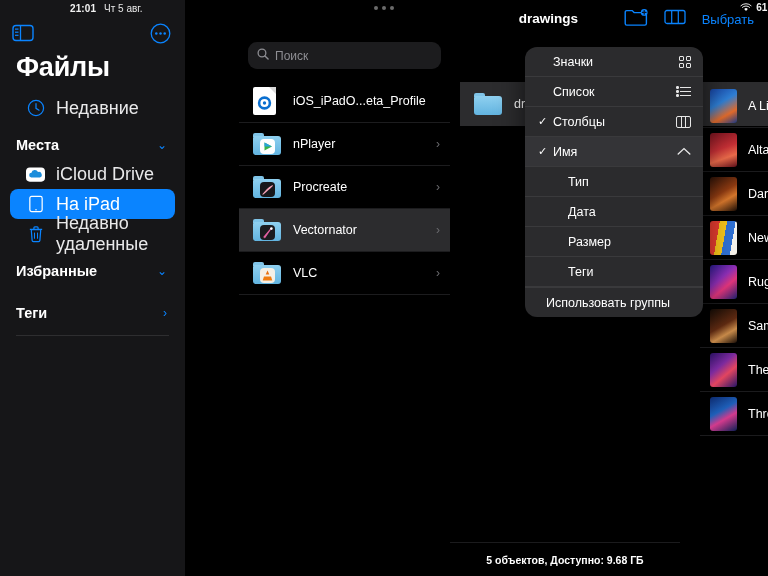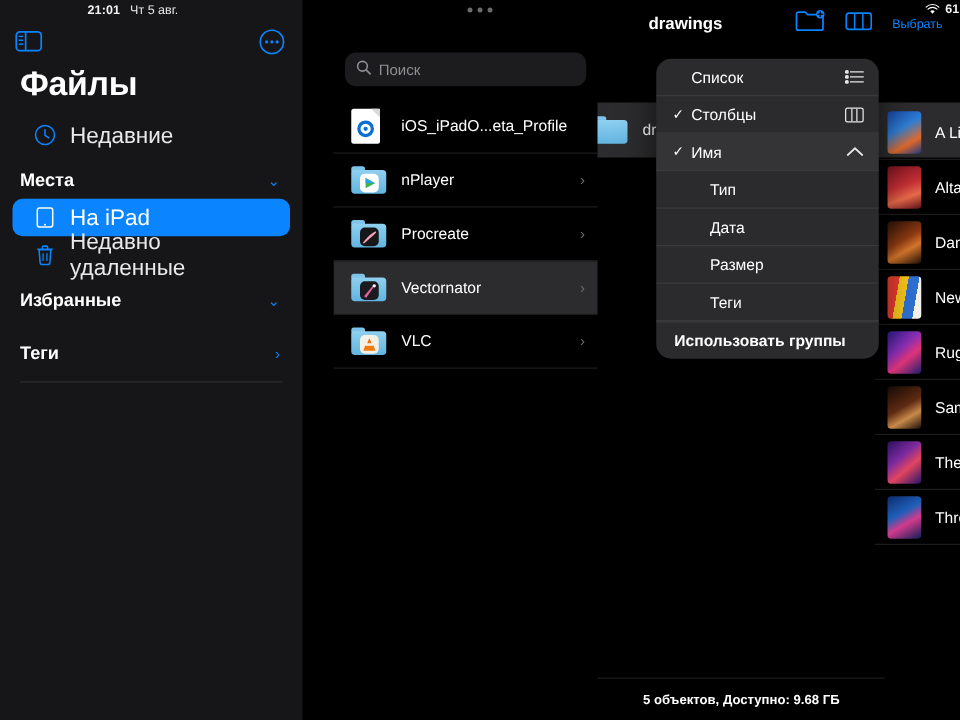--- a/index.html
+++ b/index.html
@@ -37,21 +37,21 @@
 
   
   .handle {
     position:absolute; top:6px; left:50%; transform:translateX(-50%);
     display:flex; gap:4px; z-index:41;
   }
   .handle i { width:4px; height:4px; border-radius:50%; background:#6b6b6b; display:block; }
 
   
   .sidebar {
-    position:absolute; left:0; top:0; width:242px; height:576px;
+    position:absolute; left:0; top:0; width:185px; height:576px;
     background:#161618; z-index:10;
   }
   .sb-toolbar { position:relative; height:46px; }
   .sb-toggle { position:absolute; left:12px; top:24px; width:22px; height:18px; cursor:pointer; }
   .sb-more { position:absolute; right:14px; top:23px; width:21px; height:21px; cursor:pointer; }
 
   .files-title {
     color:#fff; font-size:27px; font-weight:bold; letter-spacing:-.2px;
     padding:6px 0 0 16px;
   }
@@ -68,21 +68,21 @@
     display:flex; align-items:center; justify-content:space-between;
     padding:14px 18px 6px 16px;
     text-align:right;
   }
   .sb-section .t { color:#fff; font-size:14.5px; font-weight:bold; }
   .sb-section .c { color:#0a84ff; font-size:12px; }
   .sb-sep { height:1px; background:#2e2e30; margin:8px 16px 0 16px; }
 
   
   .mid {
-    position:absolute; left:248px; top:0; width:230px; height:576px;
+    position:absolute; left:220px; top:0; width:230px; height:576px;
     background:#000; z-index:8;padding-left:19px;
   }
   .mid-search-wrap { height:44px; padding:6px 9px 0 9px; margin-top:36px; }
   .search {
     height:27px; background:#1c1c1e; border-radius:9px;
     display:flex; align-items:center; gap:6px; padding:0 9px;
     color:#8e8e93; font-size:12px; cursor:text;
   }
   .file-row {
     height:43px; display:flex; align-items:center; gap:12px;
@@ -123,21 +123,21 @@
     background:#000; z-index:6;
   }
   .r-toolbar {
     position:relative; height:38px; display:flex; align-items:center;
     justify-content:flex-end; gap:16px; padding-right:14px;
   }
   .r-title {
     position:absolute; left:0; right:0; top:11px; text-align:center;
     color:#fff; font-size:13.5px; font-weight:bold; pointer-events:none;
   }
-  .tb-btn { color:#0a84ff; font-size:10px; cursor:pointer; }
+  .tb-btn { color:#0a84ff; font-size:13px; cursor:pointer; }
 
   .thumb-row {
     height:44px; display:flex; align-items:center; gap:11px;
     padding-left:10px; border-bottom:1px solid #1b1b1d;
     color:#fff; font-size:12.5px; cursor:pointer;
   }
   .thumb {
     width:27px; height:34px; border-radius:3px; flex:none;
     background-size:cover; position:relative; overflow:hidden;
   }
@@ -162,21 +162,21 @@
     position:absolute; left:525px; top:47px; width:178px;
     background:#2b2b2d; border-radius:12px; z-index:60;
     box-shadow:0 8px 28px rgba(0,0,0,.6);
     overflow:hidden;
   }
   .mi {
     height:30px; display:flex; align-items:center;
     padding:0 12px 0 13px; color:#fff; font-size:12.5px;
     border-bottom:1px solid #3a3a3c; cursor:pointer; position:relative;
   }
-  .mi:last-child { border-bottom:none;font-weight:bold; }
+  .mi:last-child { border-bottom:none; }
   .mi.hl { background:#343437; }
   .mi .chk { width:15px; flex:none; font-size:11px; color:#fff; }
   .mi .lbl { flex:1; }
   .mi .rgt { color:#e6e6e6; display:flex; align-items:center; }
   .mi.grp { justify-content:center; padding-left:0; border-top:1px solid #3a3a3c; }
   .mi.indent .lbl { padding-left:15px; }
   .grid-ic { display:grid; grid-template-columns:5px 5px; gap:2px; }
   .grid-ic i { width:5px; height:5px; border:1px solid #e6e6e6; border-radius:1px; display:block; }
   .list-ic { display:flex; flex-direction:column; gap:2.5px; }
   .list-ic i { width:11px; height:1.5px; background:#e6e6e6; display:block; position:relative; }
@@ -253,20 +253,29 @@
         </svg>
       </span>
       <span>Недавние</span>
     </div>
 
     <div class="sb-section">
       <span class="t">Места</span>
       <span class="c">⌄</span>
     </div>
 
+    <div class="sb-row">
+      <span class="ic">
+        <svg viewBox="0 0 20 20" width="19" height="19">
+          <rect x="0" y="2.5" width="20" height="15" rx="4" fill="#ffffff"></rect>
+          <path d="M5.6 13.2a2.5 2.5 0 0 1 .15-4.99 3.6 3.6 0 0 1 6.85-.8 2.7 2.7 0 0 1 1.9 5.79z" fill="#1c8ddb"></path>
+        </svg>
+      </span>
+      <span>iCloud Drive</span>
+    </div>
 
     <div class="sb-row selected">
       <span class="ic">
         <svg viewBox="0 0 19 19" width="18" height="18">
           <rect x="3" y="1.5" width="13" height="16" rx="1.8" fill="none" stroke="#ffffff" stroke-width="1.3"></rect>
           <circle cx="9.5" cy="15.6" r=".8" fill="#fff"></circle>
         </svg>
       </span>
       <span>На iPad</span>
     </div>
@@ -461,20 +470,32 @@
       <div class="thumb-row">
         <span class="thumb" style="background:linear-gradient(150deg,#0d2a6e,#1e5fb8 40%,#d23a8c 62%,#0c1f55);"></span>
         <span class="nm">Throu</span>
       </div>
     </div>
 
   </div>
 
   <div class="menu">
 
+    <div class="mi">
+      <span class="chk"></span>
+      <span class="lbl">Значки</span>
+      <span class="rgt">
+        <span class="grid-ic">
+            <i></i>
+            <i></i>
+            <i></i>
+            <i></i>
+          </span>
+      </span>
+    </div>
 
     <div class="mi">
       <span class="chk"></span>
       <span class="lbl">Список</span>
       <span class="rgt">
         <span class="list-ic">
             <i></i>
             <i></i>
             <i></i>
           </span>

